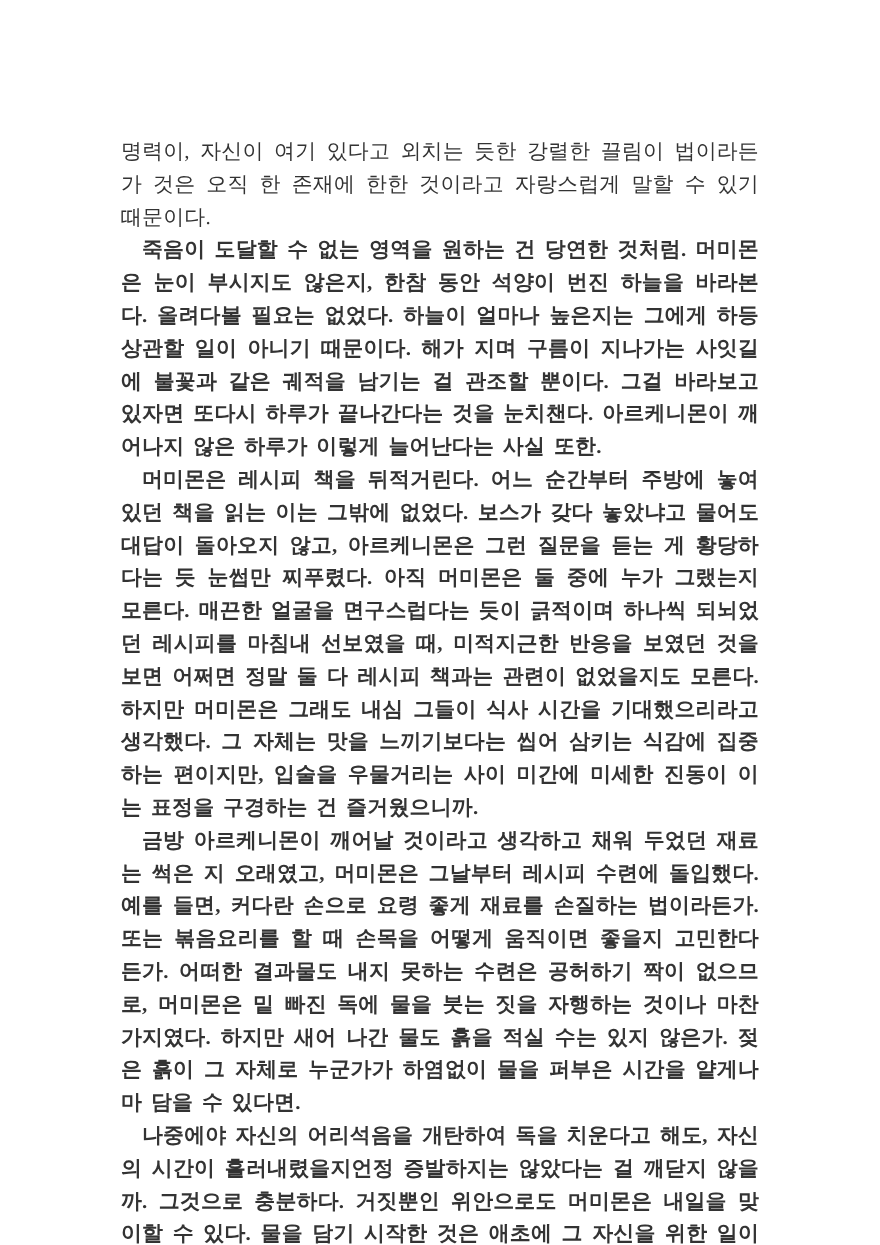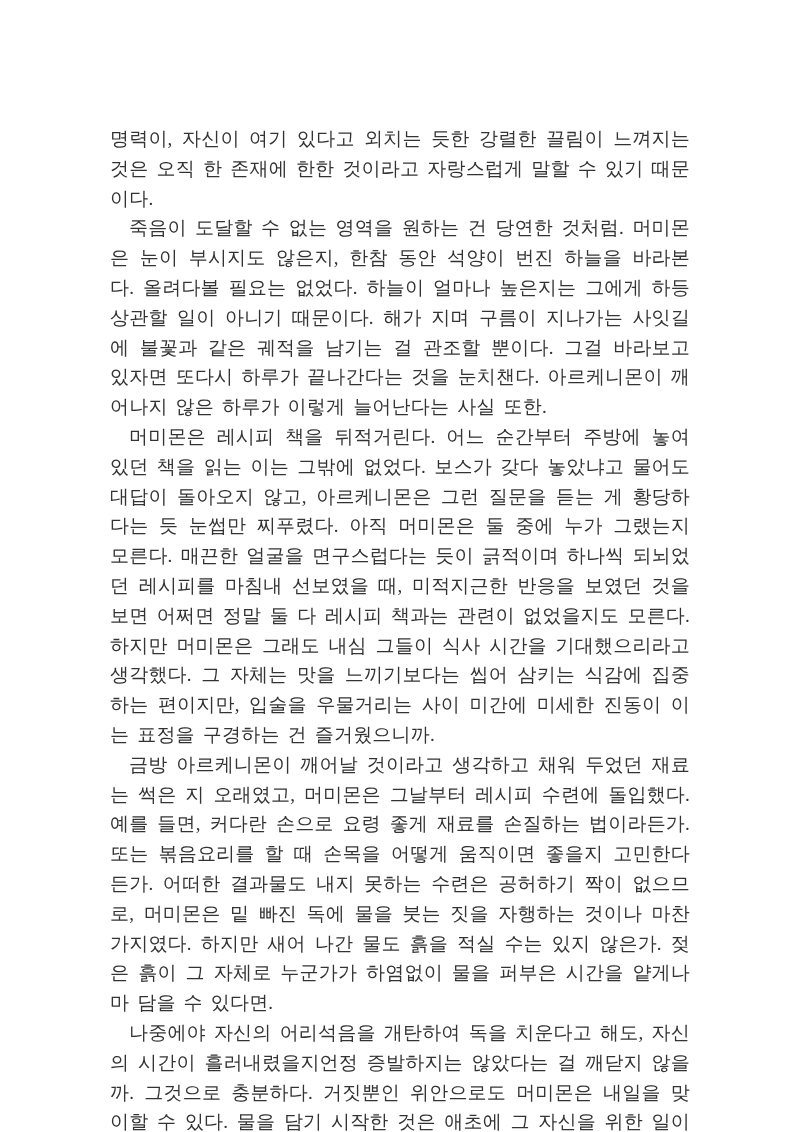--- a/index.html
+++ b/index.html
@@ -27,26 +27,27 @@
     letter-spacing: 0.2px;
   }
   .text-block p {
     margin: 0;
     padding: 0;
     word-spacing: 0.16em;
     text-align: justify;
   }
   .text-block p.indent {
     text-indent: 1em;
+    font-weight: bold;
   }
 </style>
 </head>
 <body>
 
 <div class="page">
   <div class="text-block">
-    <p>명력이, 자신이 여기 있다고 외치는 듯한 강렬한 끌림이 느껴지는 것은 오직 한 존재에 한한 것이라고 자랑스럽게 말할 수 있기 때문이다.</p>
+    <p>명력이, 자신이 여기 있다고 외치는 듯한 강렬한 끌림이 법이라든가 것은 오직 한 존재에 한한 것이라고 자랑스럽게 말할 수 있기 때문이다.</p>
     <p class="indent">죽음이 도달할 수 없는 영역을 원하는 건 당연한 것처럼. 머미몬은 눈이 부시지도 않은지, 한참 동안 석양이 번진 하늘을 바라본다. 올려다볼 필요는 없었다. 하늘이 얼마나 높은지는 그에게 하등 상관할 일이 아니기 때문이다. 해가 지며 구름이 지나가는 사잇길에 불꽃과 같은 궤적을 남기는 걸 관조할 뿐이다. 그걸 바라보고 있자면 또다시 하루가 끝나간다는 것을 눈치챈다. 아르케니몬이 깨어나지 않은 하루가 이렇게 늘어난다는 사실 또한.</p>
     <p class="indent">머미몬은 레시피 책을 뒤적거린다. 어느 순간부터 주방에 놓여 있던 책을 읽는 이는 그밖에 없었다. 보스가 갖다 놓았냐고 물어도 대답이 돌아오지 않고, 아르케니몬은 그런 질문을 듣는 게 황당하다는 듯 눈썹만 찌푸렸다. 아직 머미몬은 둘 중에 누가 그랬는지 모른다. 매끈한 얼굴을 면구스럽다는 듯이 긁적이며 하나씩 되뇌었던 레시피를 마침내 선보였을 때, 미적지근한 반응을 보였던 것을 보면 어쩌면 정말 둘 다 레시피 책과는 관련이 없었을지도 모른다. 하지만 머미몬은 그래도 내심 그들이 식사 시간을 기대했으리라고 생각했다. 그 자체는 맛을 느끼기보다는 씹어 삼키는 식감에 집중하는 편이지만, 입술을 우물거리는 사이 미간에 미세한 진동이 이는 표정을 구경하는 건 즐거웠으니까.</p>
     <p class="indent">금방 아르케니몬이 깨어날 것이라고 생각하고 채워 두었던 재료는 썩은 지 오래였고, 머미몬은 그날부터 레시피 수련에 돌입했다. 예를 들면, 커다란 손으로 요령 좋게 재료를 손질하는 법이라든가. 또는 볶음요리를 할 때 손목을 어떻게 움직이면 좋을지 고민한다든가. 어떠한 결과물도 내지 못하는 수련은 공허하기 짝이 없으므로, 머미몬은 밑 빠진 독에 물을 붓는 짓을 자행하는 것이나 마찬가지였다. 하지만 새어 나간 물도 흙을 적실 수는 있지 않은가. 젖은 흙이 그 자체로 누군가가 하염없이 물을 퍼부은 시간을 얕게나마 담을 수 있다면.</p>
     <p class="indent">나중에야 자신의 어리석음을 개탄하여 독을 치운다고 해도, 자신의 시간이 흘러내렸을지언정 증발하지는 않았다는 걸 깨닫지 않을까. 그것으로 충분하다. 거짓뿐인 위안으로도 머미몬은 내일을 맞이할 수 있다. 물을 담기 시작한 것은 애초에 그 자신을 위한 일이 아니었으니, 흘러내린 자국에서 찾을 것도 허무한 끝맛이 아</p>
   </div>
 </div>
 
 </body></html>

